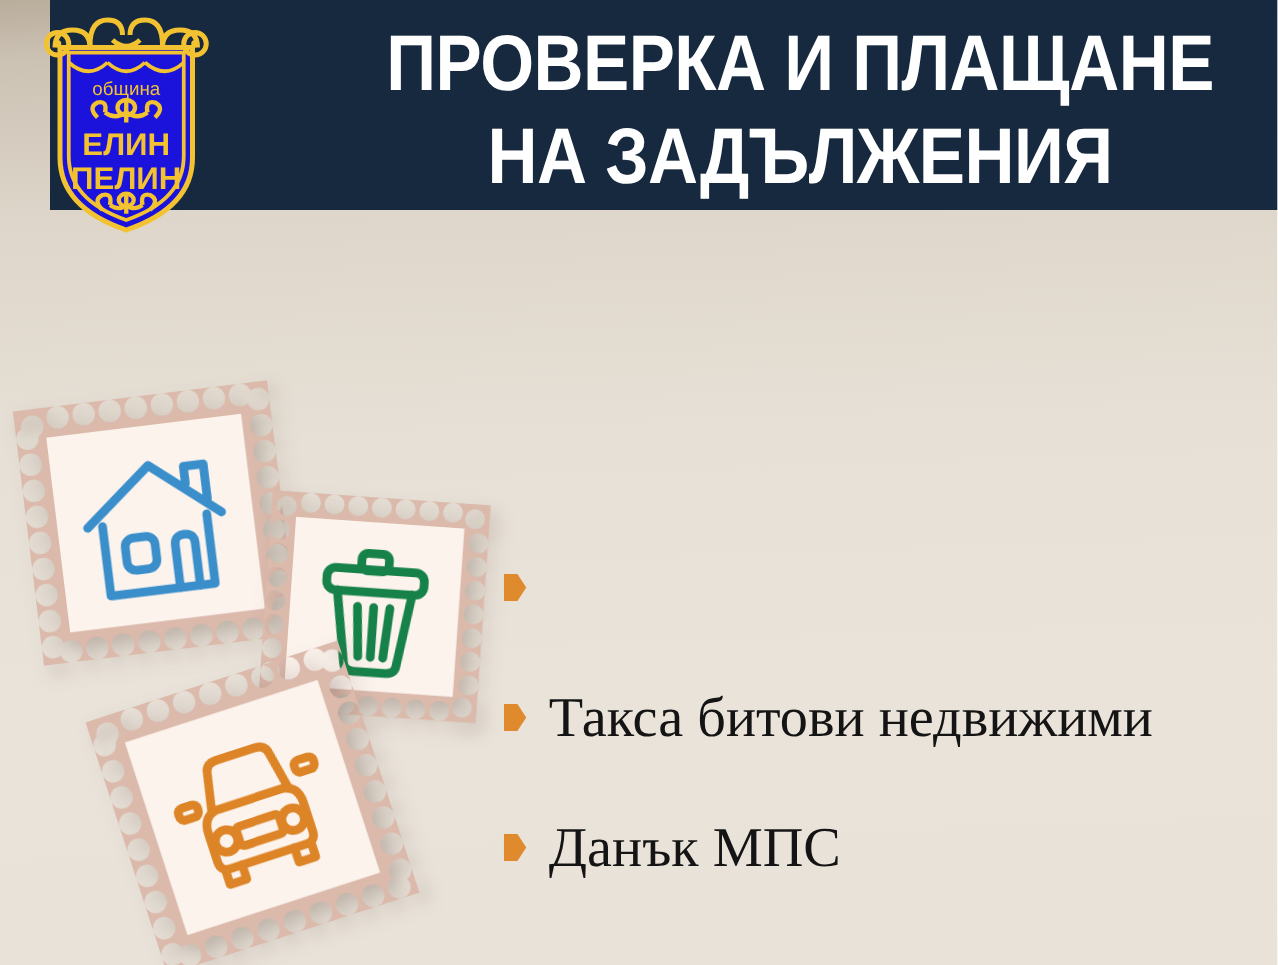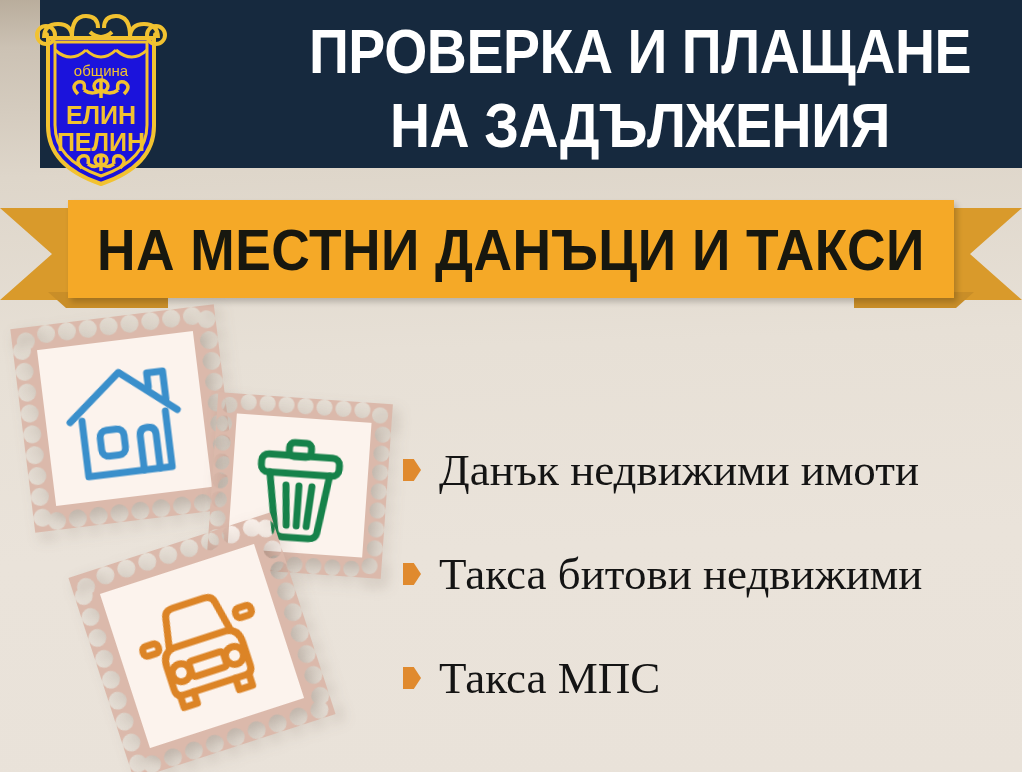--- a/index.html
+++ b/index.html
@@ -153,29 +153,20 @@
     color: #141414;
     line-height: 1;
     white-space: nowrap;
   }
 </style>
 </head>
 <body>
 
 <div id="poster">
 
-  <div class="ribbon">
-    <div class="ribbon-tail left"></div>
-    <div class="ribbon-tail right"></div>
-    <div class="ribbon-fold left"></div>
-    <div class="ribbon-fold right"></div>
-    <div class="ribbon-main">
-      <span class="ribbon-text">НА МЕСТНИ ДАНЪЦИ И ТАКСИ</span>
-    </div>
-  </div>
 
   <div class="header">
     <div class="header-title">ПРОВЕРКА И ПЛАЩАНЕ
 НА ЗАДЪЛЖЕНИЯ</div>
   </div>
 
   <div class="logo">
     <svg viewBox="0 0 150 182" xmlns="http://www.w3.org/2000/svg">
 
       <path d="M22 30 L22 118 Q22 158 75 176 Q128 158 128 118 L128 30 Z" fill="#1B13DC" stroke="#F2C230" stroke-width="4"></path>
@@ -391,25 +382,24 @@
         <path d="M80 92 L80 104 L94 104 L94 92"></path>
         <rect x="0" y="34" width="16" height="10" rx="4"></rect>
         <rect x="100" y="26" width="16" height="10" rx="4"></rect>
       </g>
     </svg>
   </div>
 
   <div class="list">
     <div class="list-item">
       <span class="bullet"></span>
-      <span class="list-label">Данък недвижими имоти</span>
     </div>
     <div class="list-item">
       <span class="bullet"></span>
       <span class="list-label">Такса битови недвижими</span>
     </div>
     <div class="list-item">
       <span class="bullet"></span>
-      <span class="list-label">Такса МПС</span>
+      <span class="list-label">Данък МПС</span>
     </div>
   </div>
 
 </div>
 
 </body></html>

